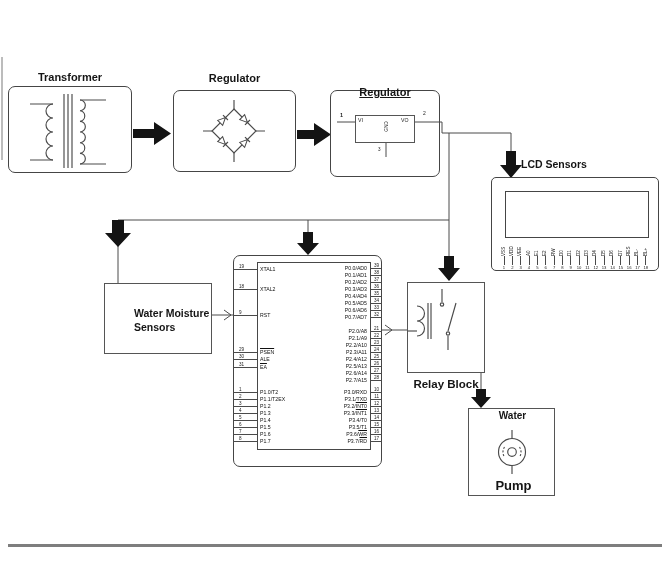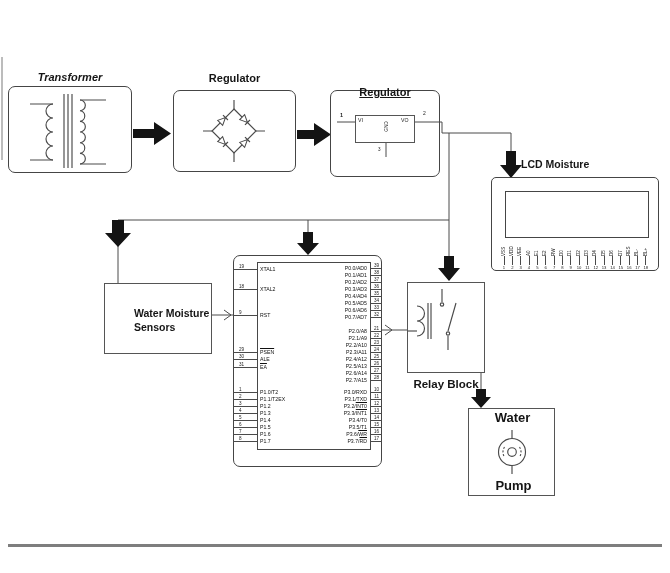--- a/index.html
+++ b/index.html
@@ -126,26 +126,26 @@
   <div class="box rounded" style="left:330px;top:90px;width:110px;height:87px;"></div>
   <div class="box thin" style="left:355px;top:115px;width:60px;height:28px;"></div>
   <div class="box rounded" style="left:491px;top:177px;width:168px;height:94px;border-radius:5px;"></div>
   <div class="box" style="left:505px;top:191px;width:144px;height:47px;border-width:1.3px;"></div>
   <div class="box thin" style="left:104px;top:283px;width:108px;height:71px;"></div>
   <div class="box rounded" style="left:233px;top:255px;width:149px;height:212px;"></div>
   <div class="box thin" style="left:257px;top:262px;width:114px;height:188px;border-color:#474747;"></div>
   <div class="box thin" style="left:407px;top:282px;width:78px;height:91px;"></div>
   <div class="box thin" style="left:468px;top:408px;width:87px;height:88px;"></div>
 
-  <div class="blocklabel" style="left:8px;top:71px;width:124px;font-style:italic;">Transformer</div>
+  <div class="blocklabel" style="left:8px;top:71px;width:124px;">Transformer</div>
   <div class="blocklabel" style="left:173px;top:72px;width:123px;">Regulator</div>
   <div class="blocklabel" style="left:330px;top:86px;width:110px;text-decoration:underline;">Regulator</div>
-  <div class="blocklabel" style="left:521px;top:158px;font-size:10.5px;">LCD Moisture</div>
+  <div class="blocklabel" style="left:521px;top:158px;font-size:10.5px;">LCD Sensors</div>
   <div class="blocklabel" style="left:404px;top:378px;width:84px;font-size:11.5px;text-align:center;">Relay Block</div>
-  <div class="blocklabel" style="left:468px;top:410px;width:89px;font-size:13px;">Water</div>
+  <div class="blocklabel" style="left:468px;top:410px;width:89px;font-size:10px;">Water</div>
   <div class="blocklabel" style="left:468px;top:478px;width:91px;font-size:13px;">Pump</div>
 
   <div class="sensors-text">
     <div>Water Moisture</div>
     <div>Sensors</div>
   </div>
 
   <span class="smalltxt" style="left:358px;top:117px;">VI</span>
   <span class="smalltxt" style="left:401px;top:117px;">VO</span>
   <span class="gnd-label">GND</span>

